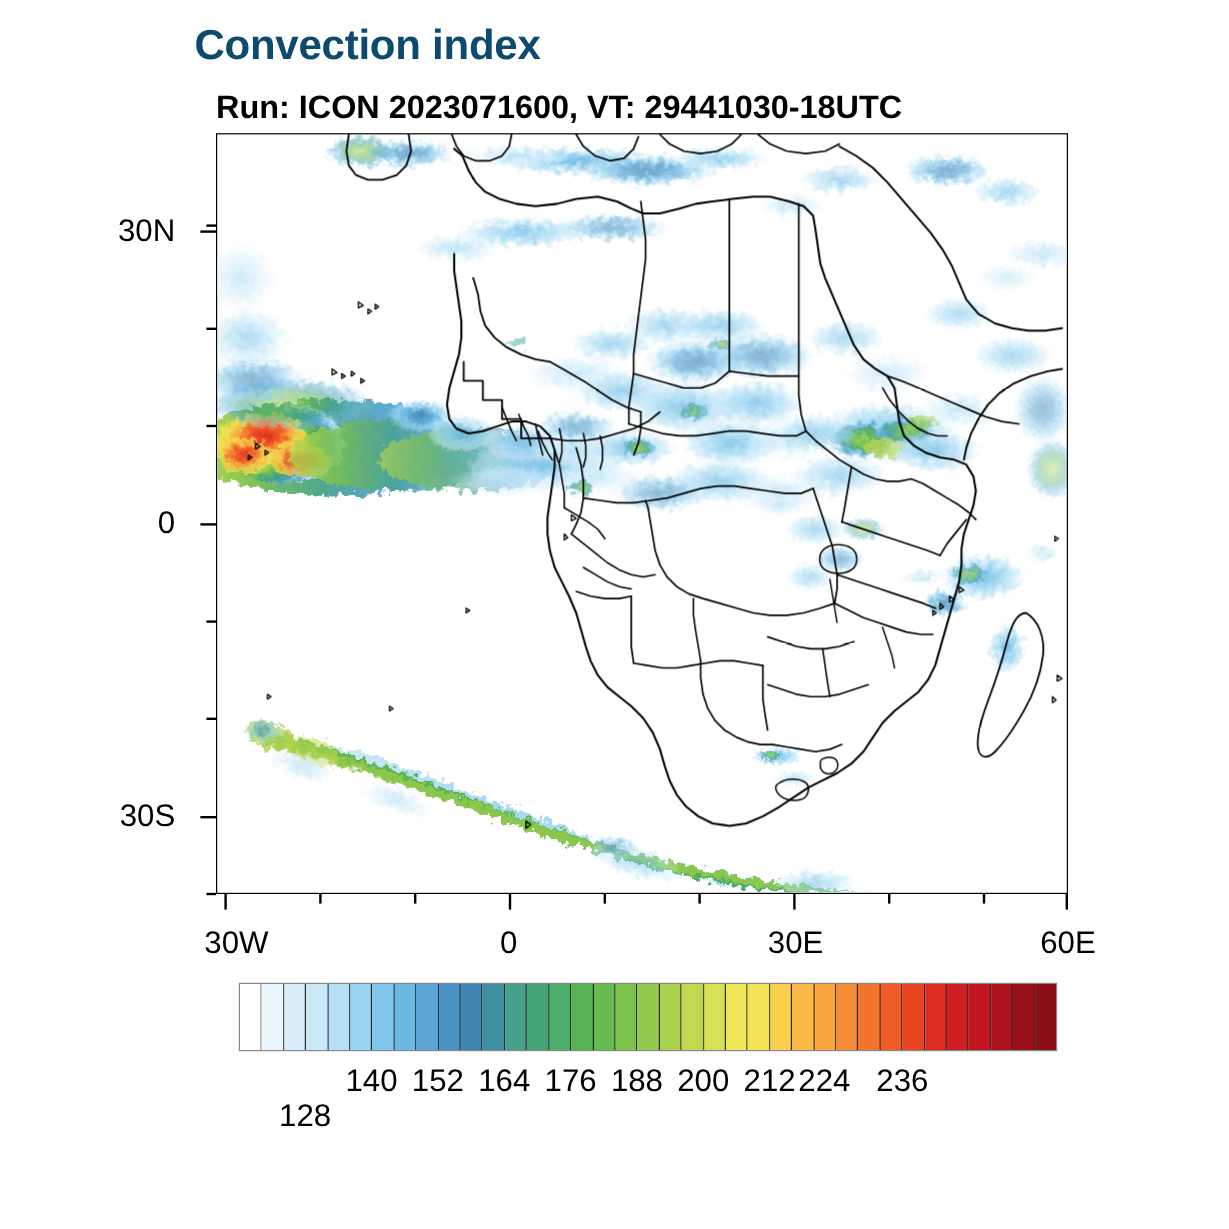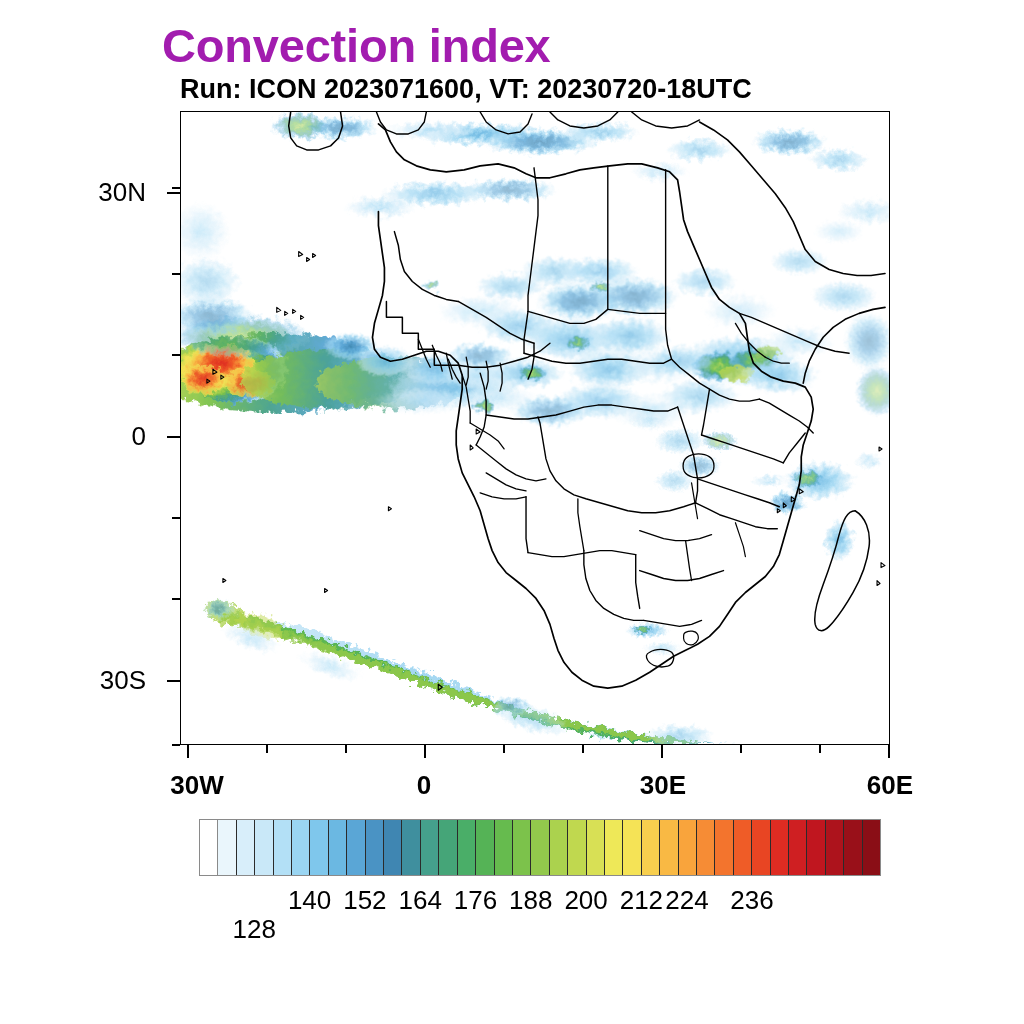--- a/index.html
+++ b/index.html
@@ -13,23 +13,23 @@
     font-family: "Liberation Sans", sans-serif;
     overflow: hidden;
     position: relative;
   }
 
   
   #title {
     position: absolute;
     left: 162px;
     top: 18px;
-    font-size: 47px;
+    font-size: 35px;
     font-weight: bold;
-    color: #a21caf;
+    color: #0c4a6e;
     letter-spacing: -0.2px;
     white-space: nowrap;
   }
   #subtitle {
     position: absolute;
     left: 180px;
     top: 74px;
     font-size: 27px;
     font-weight: bold;
     color: #000;
@@ -67,21 +67,21 @@
   .tick.x { height: 13px; width: 1.7px; top: 745px; }
   .tick.x.minor { height: 8px; top: 745px; }
 
   .axlabel {
     position: absolute;
     font-size: 26px;
     color: #000;
     white-space: nowrap;
   }
   .axlabel.y { text-align: right; transform: translateY(-50%); }
-  .axlabel.x { text-align: center; transform: translateX(-50%); font-weight: bold; }
+  .axlabel.x { text-align: center; transform: translateX(-50%); }
 
   
   #cbar {
     position: absolute;
     left: 199px;
     top: 819px;
     width: 682px;
     height: 57px;
     display: flex;
     box-sizing: border-box;
@@ -102,21 +102,21 @@
     font-size: 26px;
     color: #000;
     transform: translateX(-50%);
     white-space: nowrap;
   }
 </style>
 </head>
 <body>
 
 <div id="title">Convection index</div>
-<div id="subtitle">Run: ICON 2023071600,  VT: 20230720-18UTC</div>
+<div id="subtitle">Run: ICON 2023071600,  VT: 29441030-18UTC</div>
 
 <div id="plot">
 
   <svg id="fieldsvg" viewBox="0 0 710 634" preserveAspectRatio="none">
     <defs>
 
       <radialGradient id="gItczCore" cx="28%" cy="50%" r="62%">
         <stop offset="0%" stop-color="#e84523"></stop>
         <stop offset="14%" stop-color="#ef5c27"></stop>
         <stop offset="26%" stop-color="#f9a43c"></stop>

